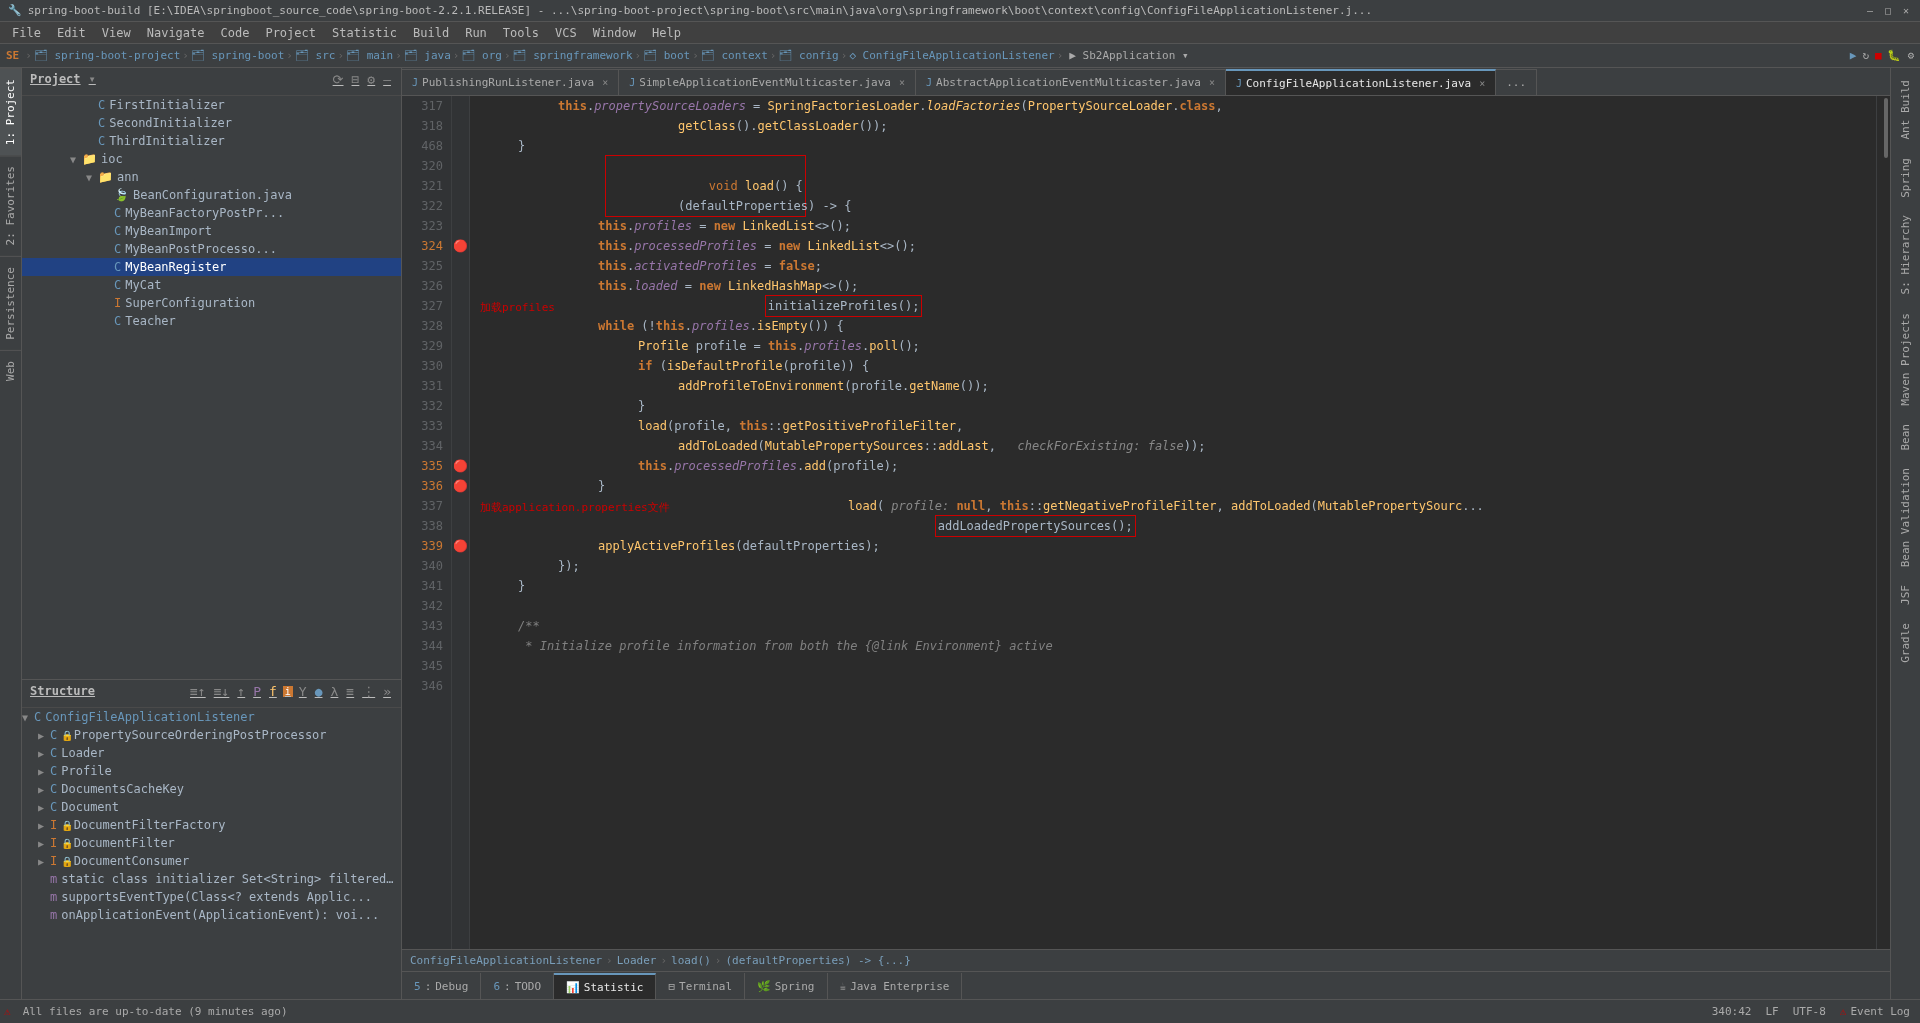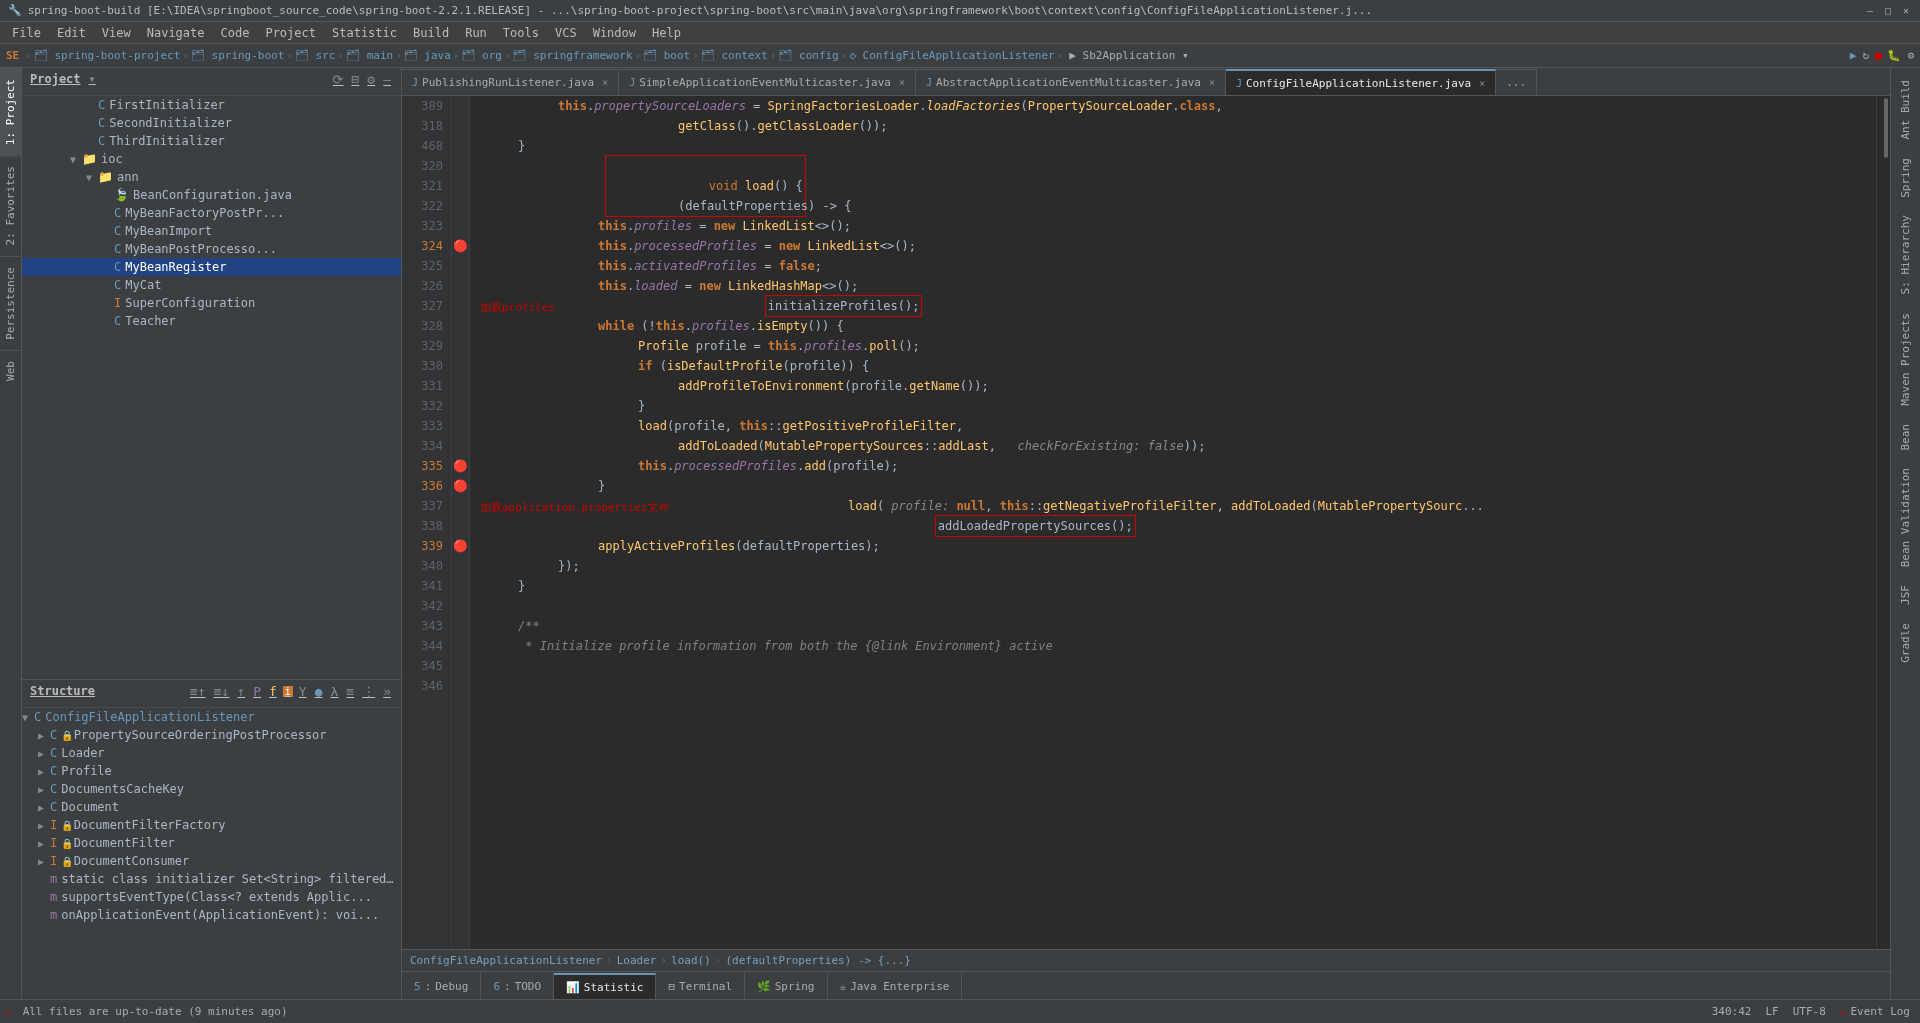--- a/index.html
+++ b/index.html
@@ -691,21 +691,21 @@
         <span class="tab-close">×</span>
       </div>
       <div class="tab">
         <span>...</span>
       </div>
     </div>
 
     <div class="code-editor">
 
       <div class="line-numbers">
-        <div class="ln">389</div>
+        <div class="ln">317</div>
         <div class="ln">318</div>
         <div class="ln">468</div>
         <div class="ln">320</div>
         <div class="ln">321</div>
         <div class="ln">322</div>
         <div class="ln">323</div>
         <div class="ln has-marker">324</div>
         <div class="ln">325</div>
         <div class="ln">326</div>
         <div class="ln">327</div>

